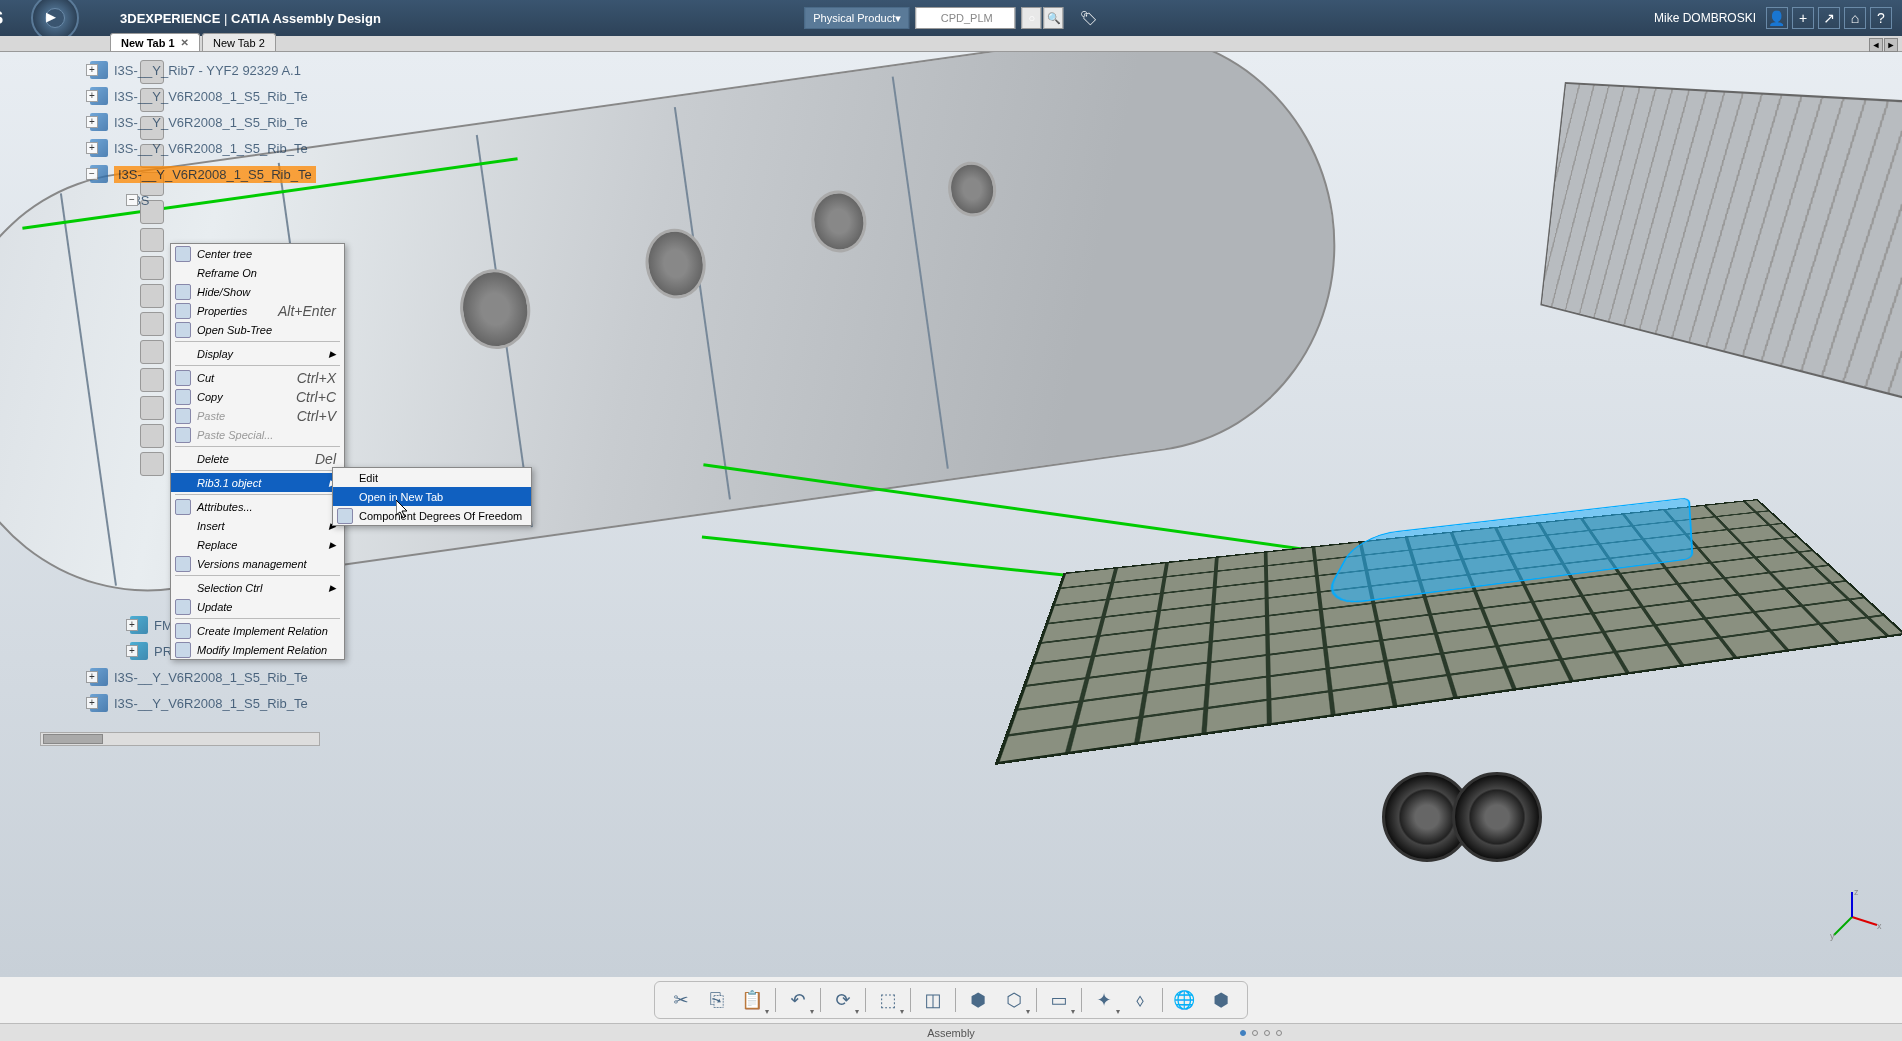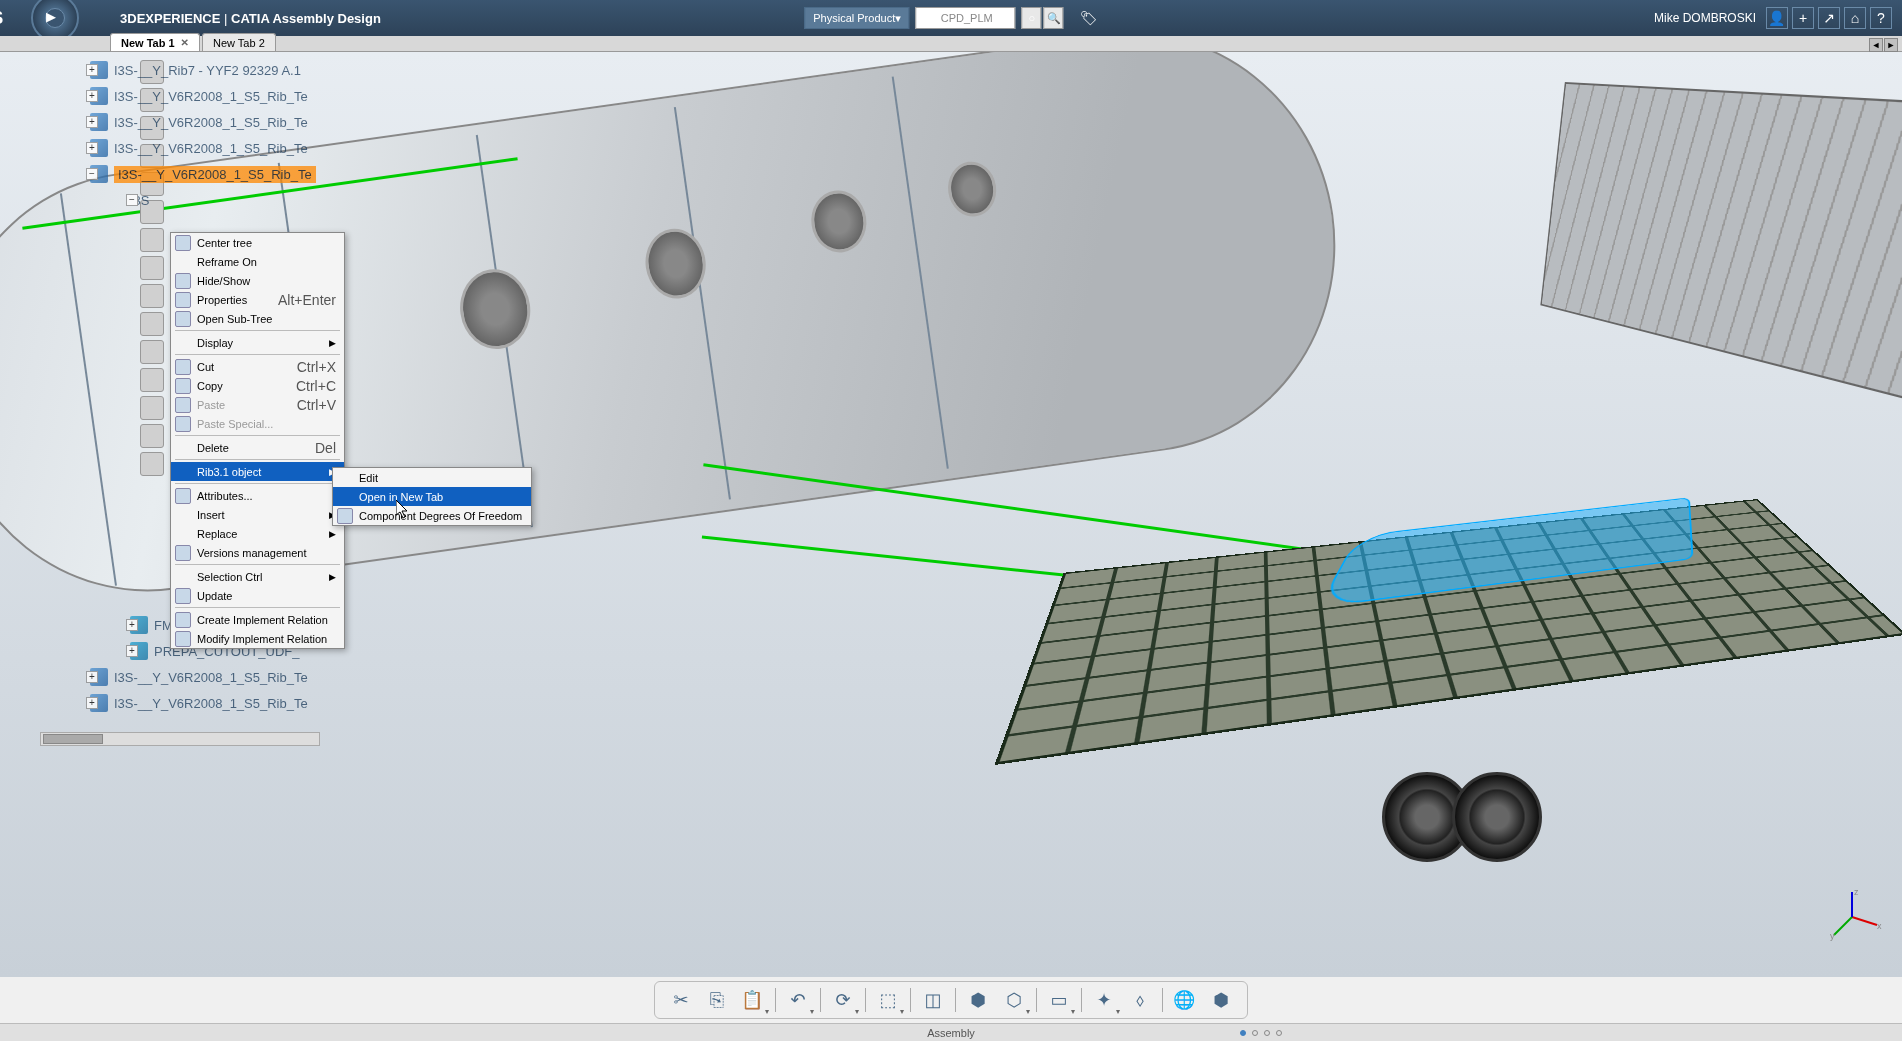--- a/index.html
+++ b/index.html
@@ -230,27 +230,28 @@
     
     
     .compass-widget {
       position: absolute; right: 20px; bottom: 30px;
       width: 60px; height: 60px;
       z-index: 3;
     }
     
     
     .context-menu {
-      position: absolute; left: 170px; top: 180px;
+      position: absolute; left: 170px; top: 191px;
       width: 175px;
       background: #f4f4f4;
       border: 1px solid #888;
       box-shadow: 2px 2px 6px rgba(0,0,0,0.3);
       z-index: 20;
       font-size: 11px;
+      font-style: italic;
     }
     .menu-item {
       height: 19px; padding: 0 8px 0 26px;
       display: flex; align-items: center;
       position: relative;
       color: #000;
     }
     .menu-item.highlighted {
       background: #1060c0; color: #fff; align-items: center;
     }

